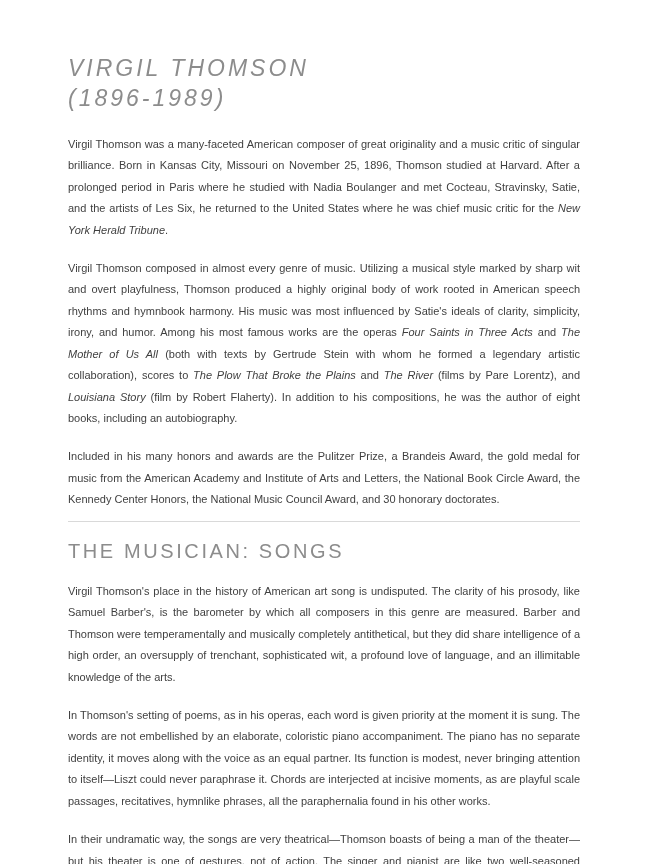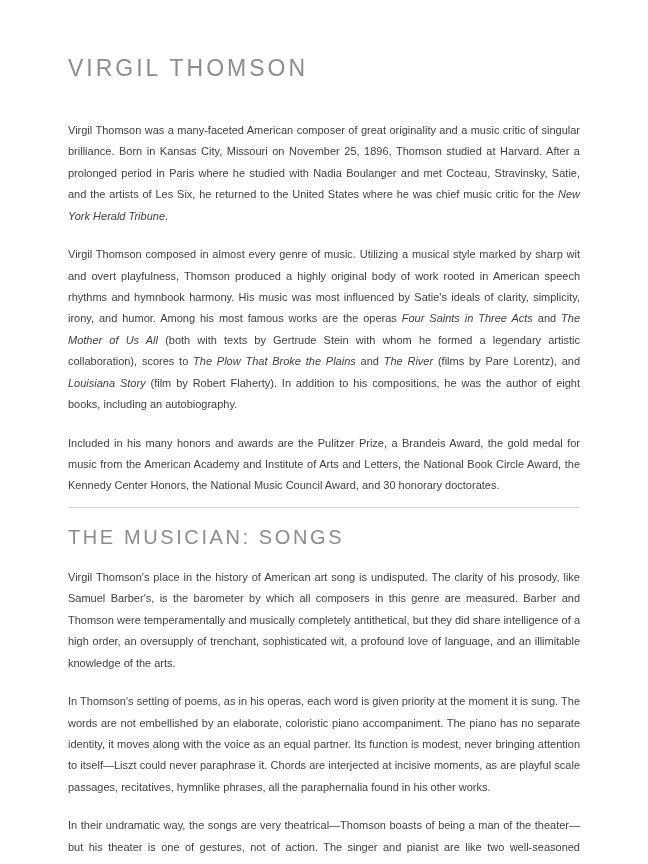--- a/index.html
+++ b/index.html
@@ -16,21 +16,22 @@
   }
   .page {
     position: relative;
     width: 648px;
     height: 864px;
     box-sizing: border-box;
     padding: 44px 68px 0 68px;
   }
   .title-block {
     margin-top: 10px;
-    margin-bottom: 36px;
+    margin-bottom: 20px;
+    font-style: italic;
   }
   .title-line {
     font-family: "Liberation Sans", sans-serif;
     font-size: 23px;
     font-weight: 400;
     letter-spacing: 3.0px;
     color: #8c8c8c;
     line-height: 1.30;
     white-space: pre;
   }
@@ -65,20 +66,21 @@
     margin-top: 4px;
   }
 </style>
 </head>
 <body>
 
 <div class="page">
 
   <div class="title-block">
     <div class="title-line">VIRGIL THOMSON</div>
+    <div class="title-line">(1896-1989)</div>
   </div>
 
   <div>
 
     <p class="body-p">Virgil Thomson was a many-faceted American composer of great originality and a music critic of singular brilliance. Born in Kansas City, Missouri on November 25, 1896, Thomson studied at Harvard. After a prolonged period in Paris where he studied with Nadia Boulanger and met Cocteau, Stravinsky, Satie, and the artists of Les Six, he returned to the United States where he was chief music critic for the <i>New York Herald Tribune</i>.</p>
 
     <p class="body-p">Virgil Thomson composed in almost every genre of music. Utilizing a musical style marked by sharp wit and overt playfulness, Thomson produced a highly original body of work rooted in American speech rhythms and hymnbook harmony. His music was most influenced by Satie's ideals of clarity, simplicity, irony, and humor. Among his most famous works are the operas <i>Four Saints in Three Acts</i> and <i>The Mother of Us All</i> (both with texts by Gertrude Stein with whom he formed a legendary artistic collaboration), scores to <i>The Plow That Broke the Plains</i> and <i>The River</i> (films by Pare Lorentz), and <i>Louisiana Story</i> (film by Robert Flaherty). In addition to his compositions, he was the author of eight books, including an autobiography.</p>
 
     <p class="body-p">Included in his many honors and awards are the Pulitzer Prize, a Brandeis Award, the gold medal for music from the American Academy and Institute of Arts and Letters, the National Book Circle Award, the Kennedy Center Honors, the National Music Council Award, and 30 honorary doctorates.</p>
 

